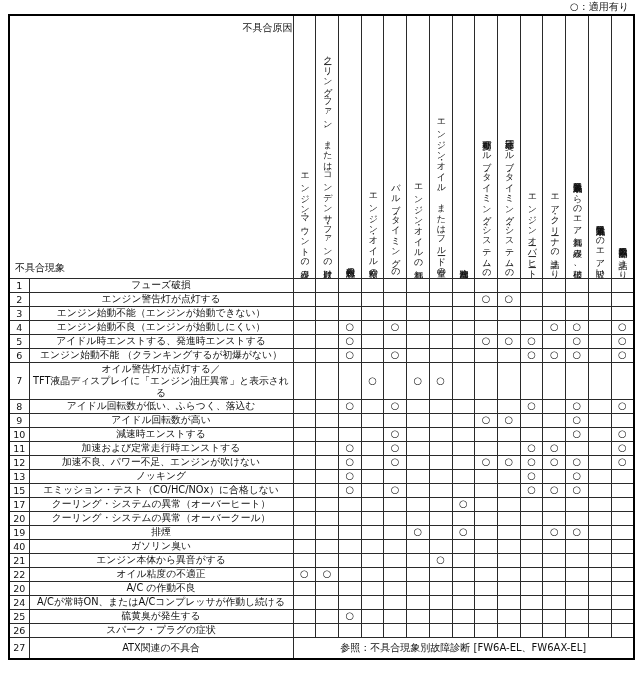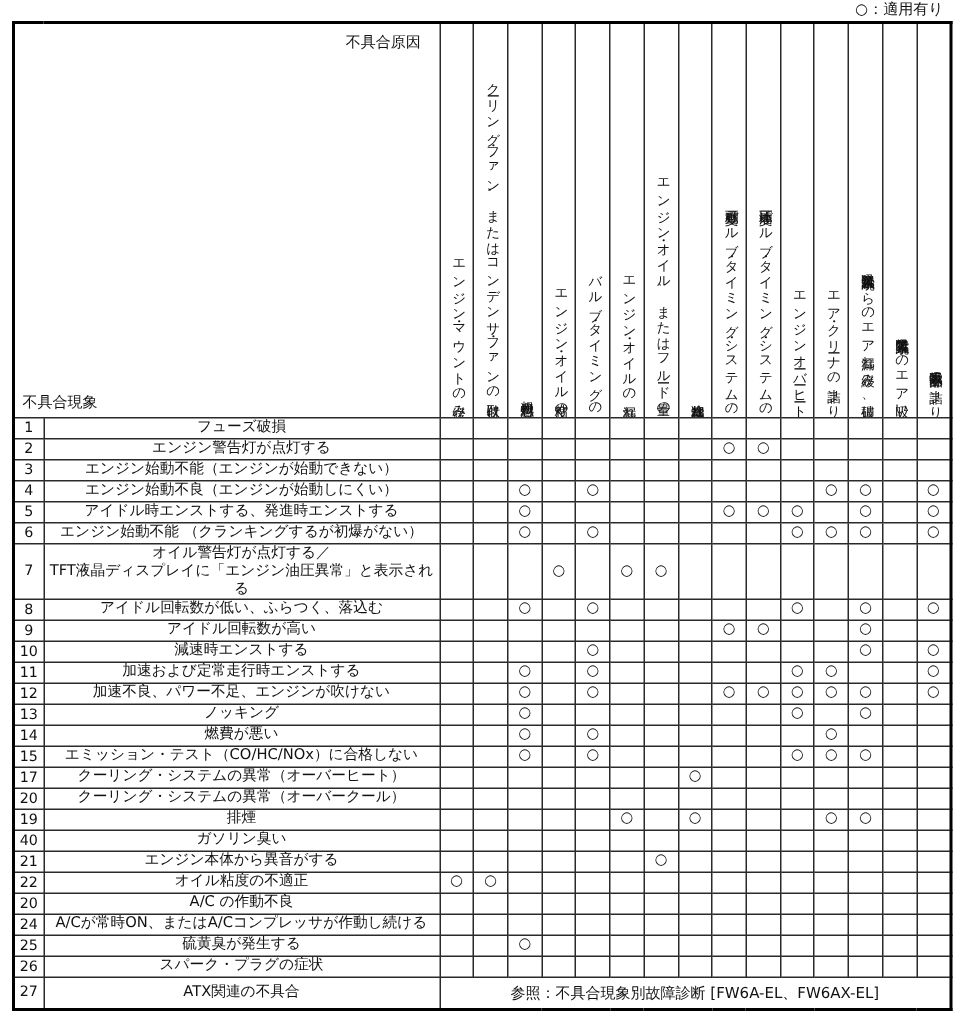--- a/index.html
+++ b/index.html
@@ -37,21 +37,21 @@
   }
   thead tr { height: 263px; }
   tbody tr { height: 14px; }
   tbody tr.tall { height: 28px; }
   tbody tr.note-row { height: 22px; }
 
   th.corner { position: relative; }
   .corner-cause {
     position: absolute;
     top: 5px;
-    right: 12px;
+    right: 0;
     font-size: 10px;
     font-weight: normal;
   }
   .corner-phen {
     position: absolute;
     bottom: 3px;
     left: 5px;
     font-size: 10px;
     font-weight: normal;
   }
@@ -412,39 +412,20 @@
           <td class="cell"></td>
           <td class="cell"></td>
           <td class="cell"></td>
           <td class="cell">○</td>
           <td class="cell"></td>
           <td class="cell">○</td>
           <td class="cell"></td>
           <td class="cell"></td>
         </tr>
         <tr>
-          <td class="num">14</td>
-          <td class="label">燃費が悪い</td>
-          <td class="cell"></td>
-          <td class="cell"></td>
-          <td class="cell">○</td>
-          <td class="cell"></td>
-          <td class="cell">○</td>
-          <td class="cell"></td>
-          <td class="cell"></td>
-          <td class="cell"></td>
-          <td class="cell"></td>
-          <td class="cell"></td>
-          <td class="cell"></td>
-          <td class="cell">○</td>
-          <td class="cell"></td>
-          <td class="cell"></td>
-          <td class="cell"></td>
-        </tr>
-        <tr>
           <td class="num">15</td>
           <td class="label">エミッション・テスト（CO/HC/NOx）に合格しない</td>
           <td class="cell"></td>
           <td class="cell"></td>
           <td class="cell">○</td>
           <td class="cell"></td>
           <td class="cell">○</td>
           <td class="cell"></td>
           <td class="cell"></td>
           <td class="cell"></td>

